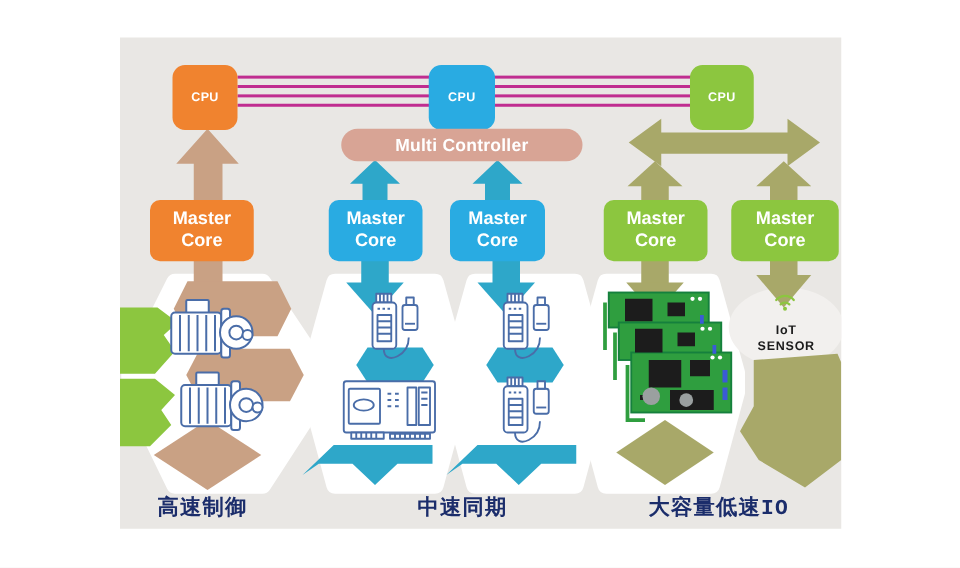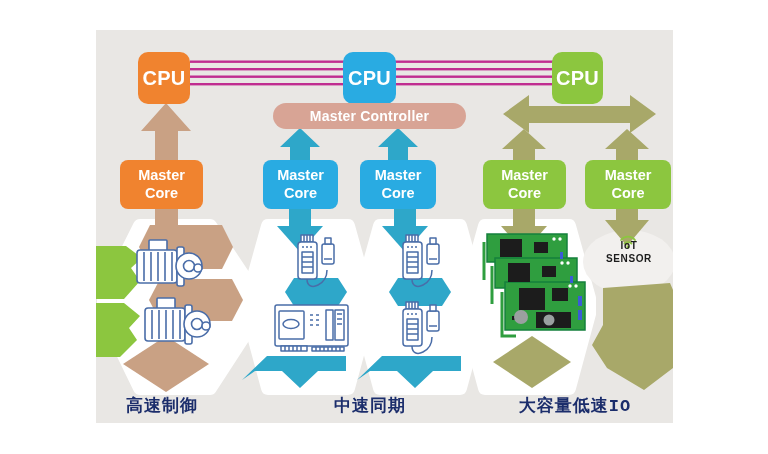--- a/index.html
+++ b/index.html
@@ -2,38 +2,38 @@
 <html><head>
 <meta charset="utf-8">
 <style>
   html,body{margin:0;padding:0;background:#fff;}
   .stage{position:relative;width:768px;height:454px;background:#fff;overflow:hidden;
          font-family:"Liberation Sans","DejaVu Sans",sans-serif;}
   .canvas-bg{position:absolute;left:96px;top:30px;width:577px;height:393px;background:#e9e7e4;}
   .shapes{position:absolute;left:0;top:0;width:768px;height:454px;}
   .box{position:absolute;display:flex;align-items:center;justify-content:center;
        color:#fff;font-weight:bold;text-align:center;}
-  .cpu{width:52px;height:52px;border-radius:10px;font-size:20px;letter-spacing:.3px;}
+  .cpu{width:52px;height:52px;border-radius:10px;font-size:10px;letter-spacing:.3px;}
   .cpu-orange{left:138px;top:52px;background:#f0832f;}
   .cpu-blue{left:343px;top:52px;width:53px;background:#29abe2;}
   .cpu-green{left:552px;top:52px;width:51px;background:#8cc63f;}
   .mc{top:160px;height:49px;border-radius:8px;font-size:14.5px;line-height:1.18;text-align:center;}
   .mc-o{left:120px;width:83px;background:#f0832f;}
   .mc-b1{left:263px;width:75px;background:#29abe2;}
   .mc-b2{left:360px;width:76px;background:#29abe2;}
   .mc-g1{left:483px;width:83px;background:#8cc63f;}
   .mc-g2{left:585px;width:86px;background:#8cc63f;}
   .multi{left:273px;top:103px;width:193px;height:26px;border-radius:13px;
          background:#d8a495;font-size:14px;letter-spacing:.2px;}
   .col-label{position:absolute;top:394px;height:22px;color:#1b2d6b;font-weight:bold;
              font-size:17px;letter-spacing:1px;white-space:nowrap;text-align:center;}
   .lbl-1{left:92px;width:140px;}
   .lbl-2{left:300px;width:140px;}
   .lbl-3{left:505px;width:140px;font-family:Liberation Mono, monospace;}
-  .iot-txt{position:absolute;left:594px;top:240px;width:70px;text-align:center;
+  .iot-txt{position:absolute;left:594px;top:259px;width:70px;text-align:center;
            color:#1c1c1c;font-weight:bold;font-size:10px;line-height:1.25;letter-spacing:.6px;}
 </style>
 </head>
 <body>
 
 <div class="stage">
 
   <div class="canvas-bg"></div>
 
   <svg class="shapes" viewBox="0 0 768 454">
@@ -182,21 +182,21 @@
         <path d="M624.5 243.5a5 5 0 0 1 7 0"></path>
         <circle cx="628" cy="247" r="1.6" fill="#8cc63f" stroke="none"></circle>
       </g>
     </g>
   </svg>
 
   <div class="box cpu cpu-orange">CPU</div>
   <div class="box cpu cpu-blue">CPU</div>
   <div class="box cpu cpu-green">CPU</div>
 
-  <div class="box multi">Master Controller</div>
+  <div class="box multi">Multi Controller</div>
 
   <div class="box mc mc-o">
     <span><span>Master</span><br>
     <span>Core</span></span>
   </div>
   <div class="box mc mc-b1">
     <span><span>Master</span><br>
     <span>Core</span></span>
   </div>
   <div class="box mc mc-b2">

